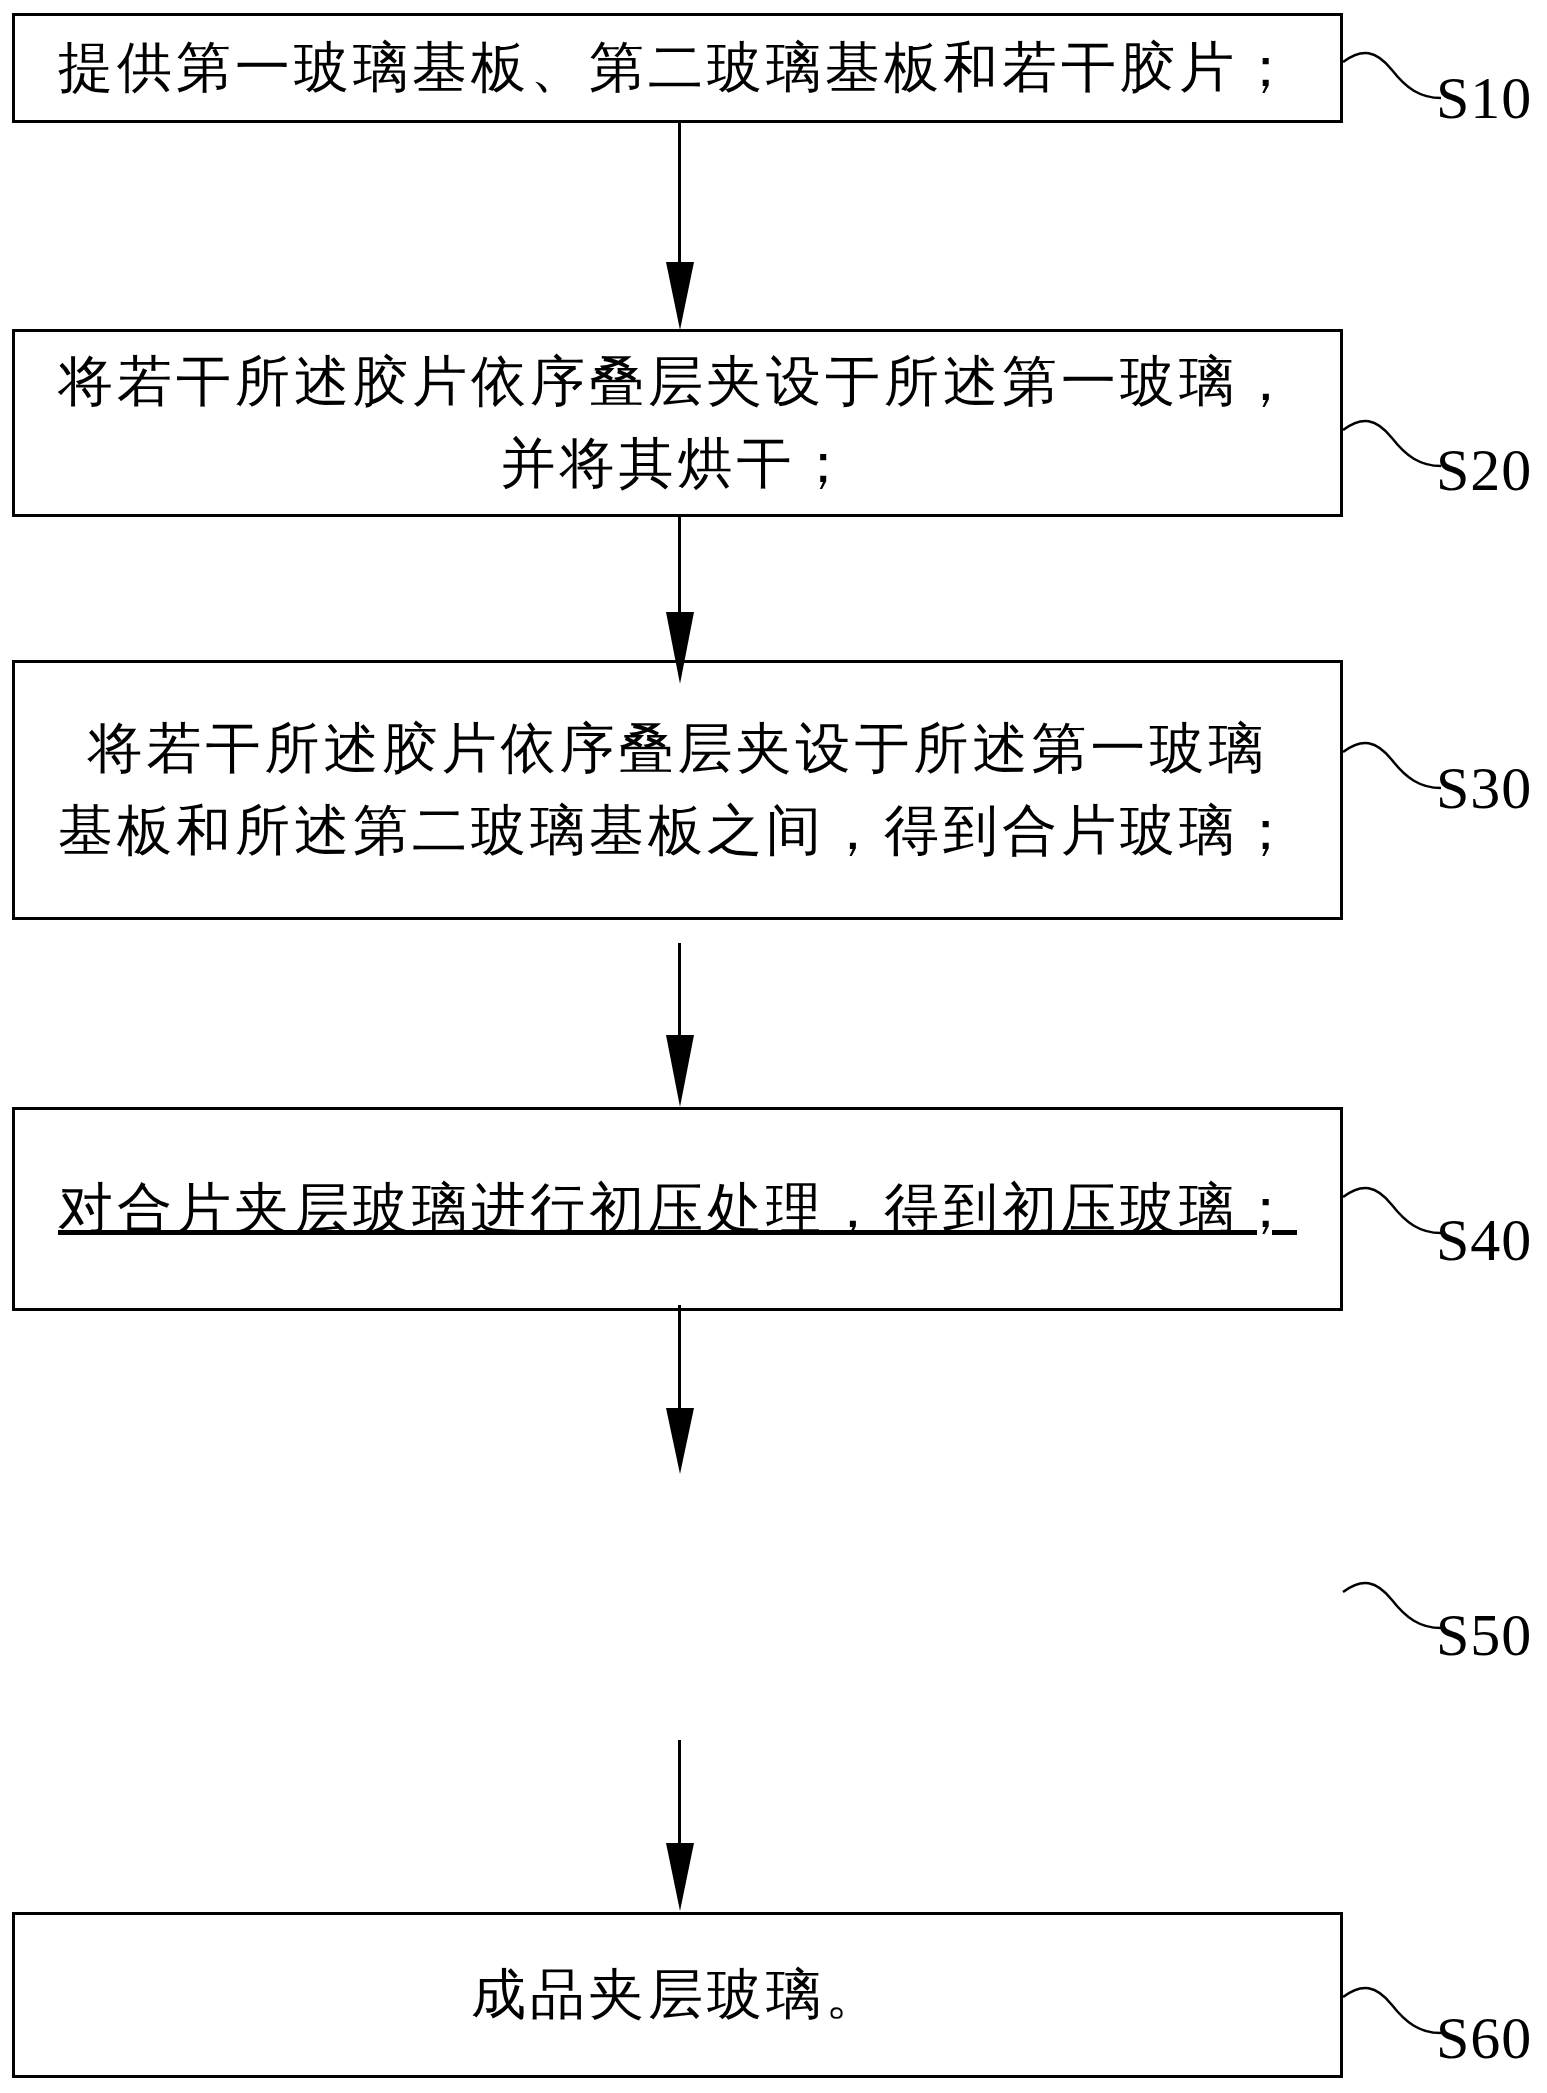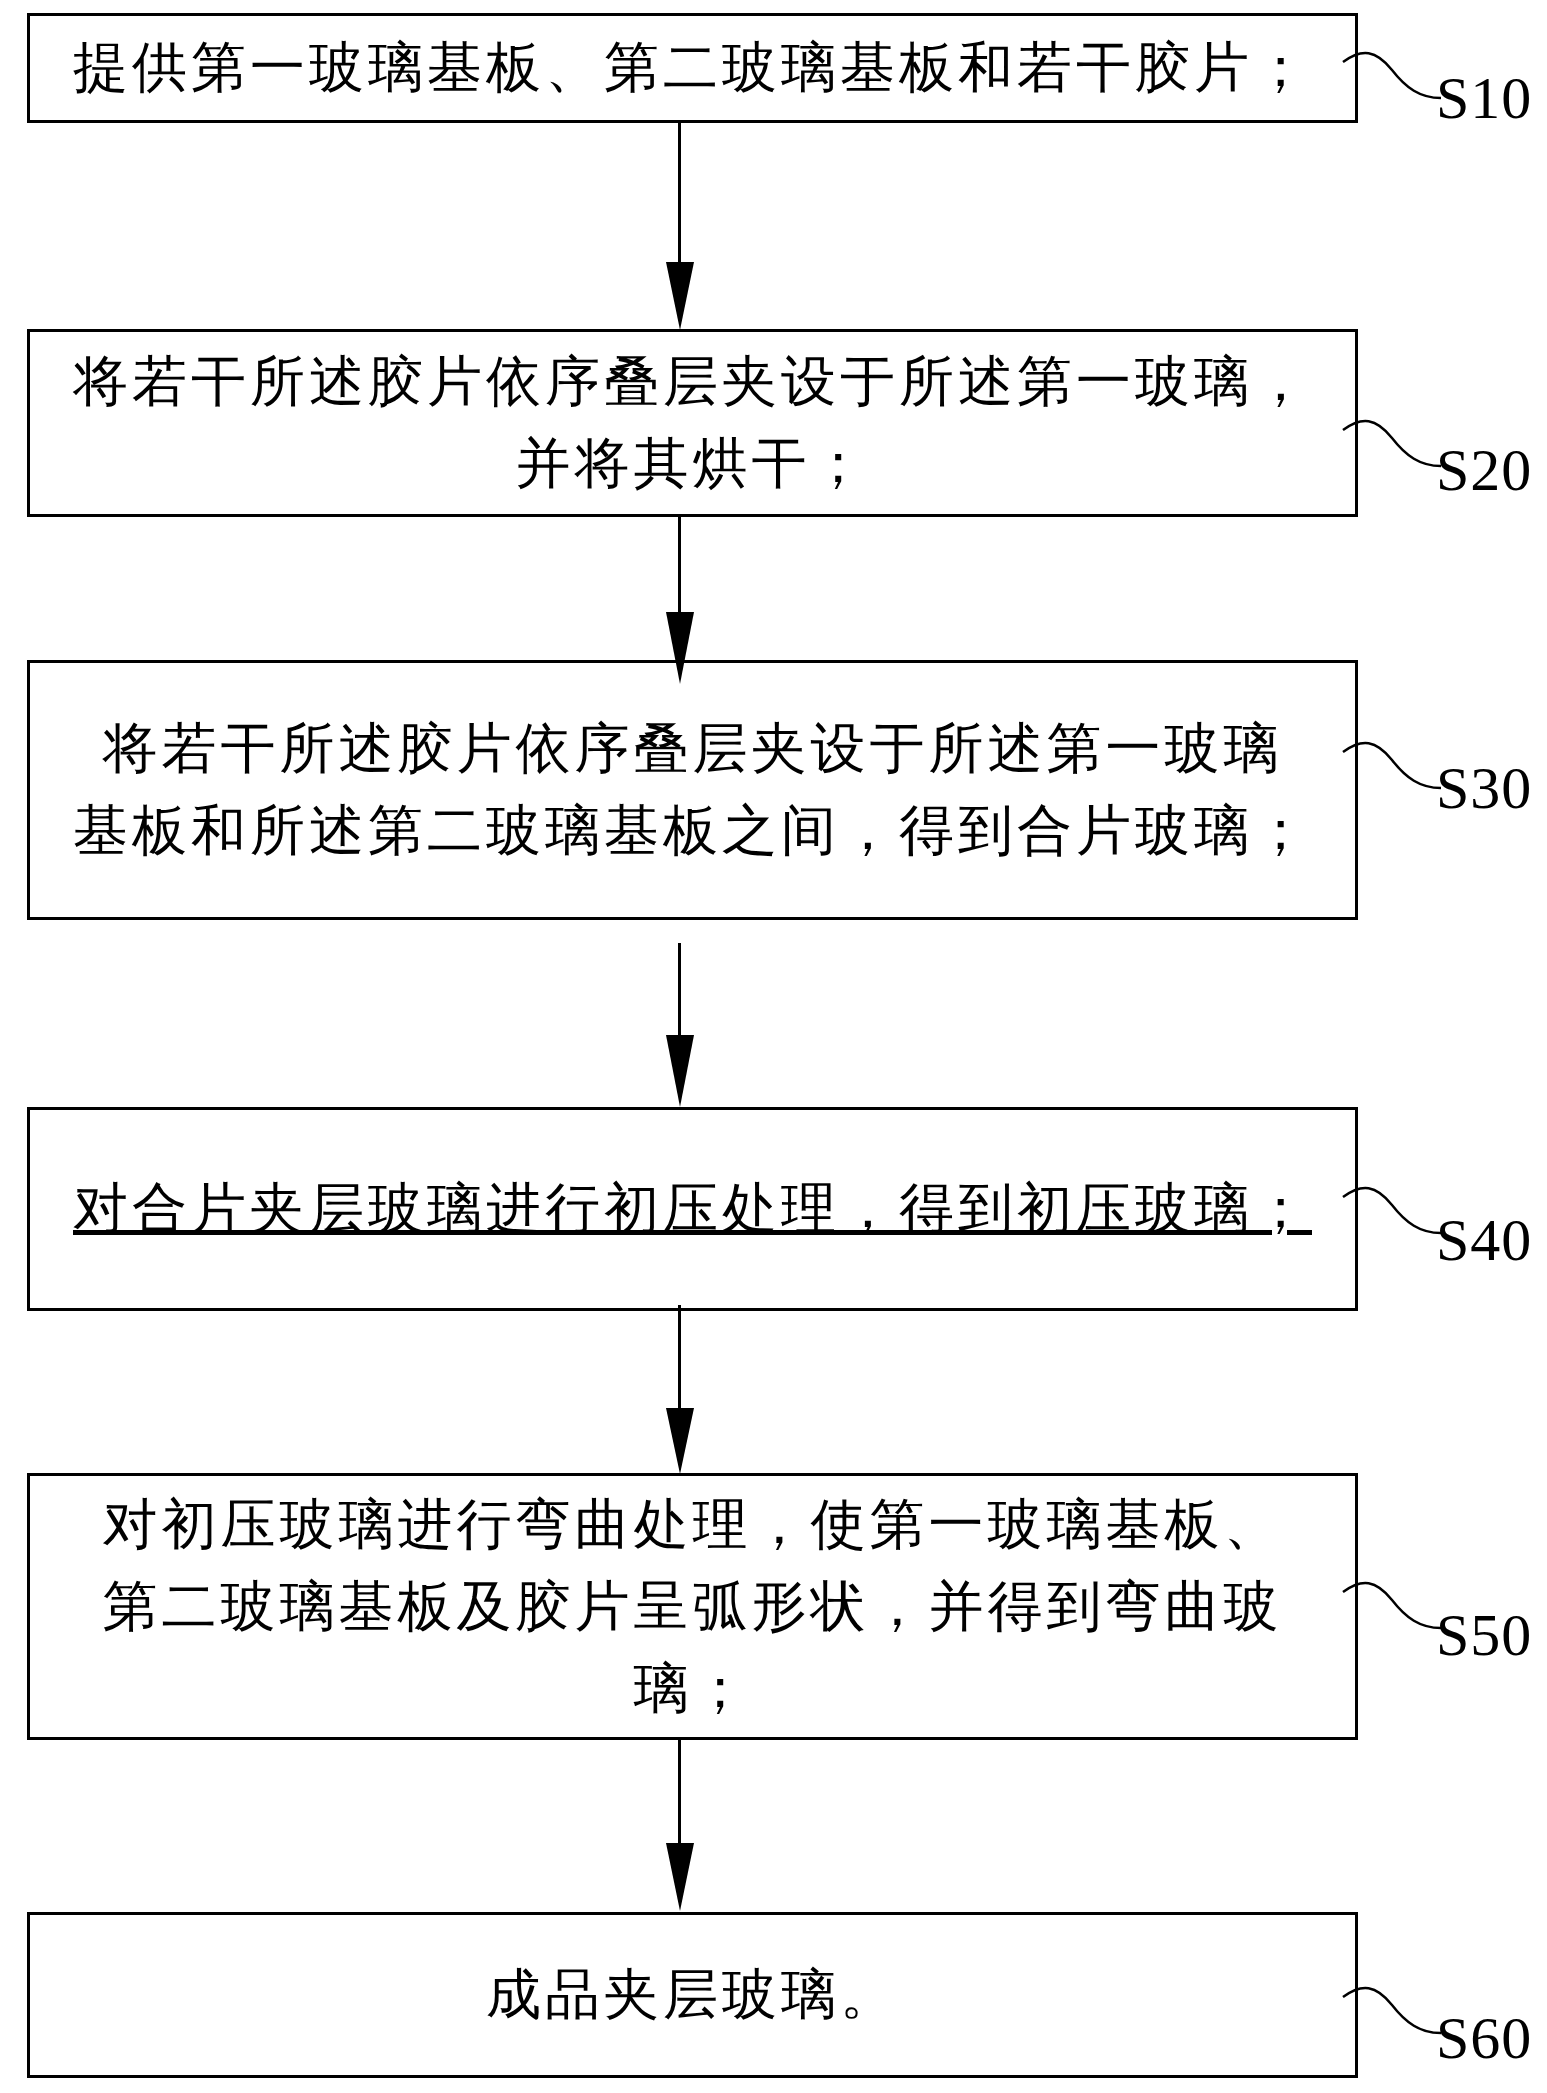--- a/index.html
+++ b/index.html
@@ -16,21 +16,20 @@
     border:3px solid #000000;
     box-sizing:border-box;
     background:#ffffff;
     display:flex;flex-direction:column;
     justify-content:center;align-items:center;
     text-align:center;
     color:#000000;
     font-size:55px;
     letter-spacing:4px;
     line-height:82px;
-    margin-left:15px;
   }
   .b1{top:13px;height:110px;}
   .b2{top:329px;height:188px;}
   .b3{top:660px;height:260px;}
   .b4{top:1107px;height:204px;text-decoration:underline;}
   .b5{top:1473px;height:267px;}
   .b6{top:1912px;height:166px;}
   .tline{display:block;white-space:nowrap;}
   .vline{position:absolute;left:678px;width:3px;background:#000000;}
   .vl1{top:123px;height:140px;}
@@ -84,25 +83,20 @@
 
   <div class="box b3">
     <span class="tline">将若干所述胶片依序叠层夹设于所述第一玻璃</span>
     <span class="tline">基板和所述第二玻璃基板之间，得到合片玻璃；</span>
   </div>
 
   <div class="box b4">
     <span class="tline">对合片夹层玻璃进行初压处理，得到初压玻璃；</span>
   </div>
 
-  <div class="box b5">
-    <span class="tline">对初压玻璃进行弯曲处理，使第一玻璃基板、</span>
-    <span class="tline">第二玻璃基板及胶片呈弧形状，并得到弯曲玻</span>
-    <span class="tline">璃；</span>
-  </div>
 
   <div class="box b6">
     <span class="tline">成品夹层玻璃。</span>
   </div>
 
   <div class="vline vl1"></div>
   <div class="ahead ah1"></div>
 
   <div class="vline vl2"></div>
   <div class="ahead ah2"></div>

